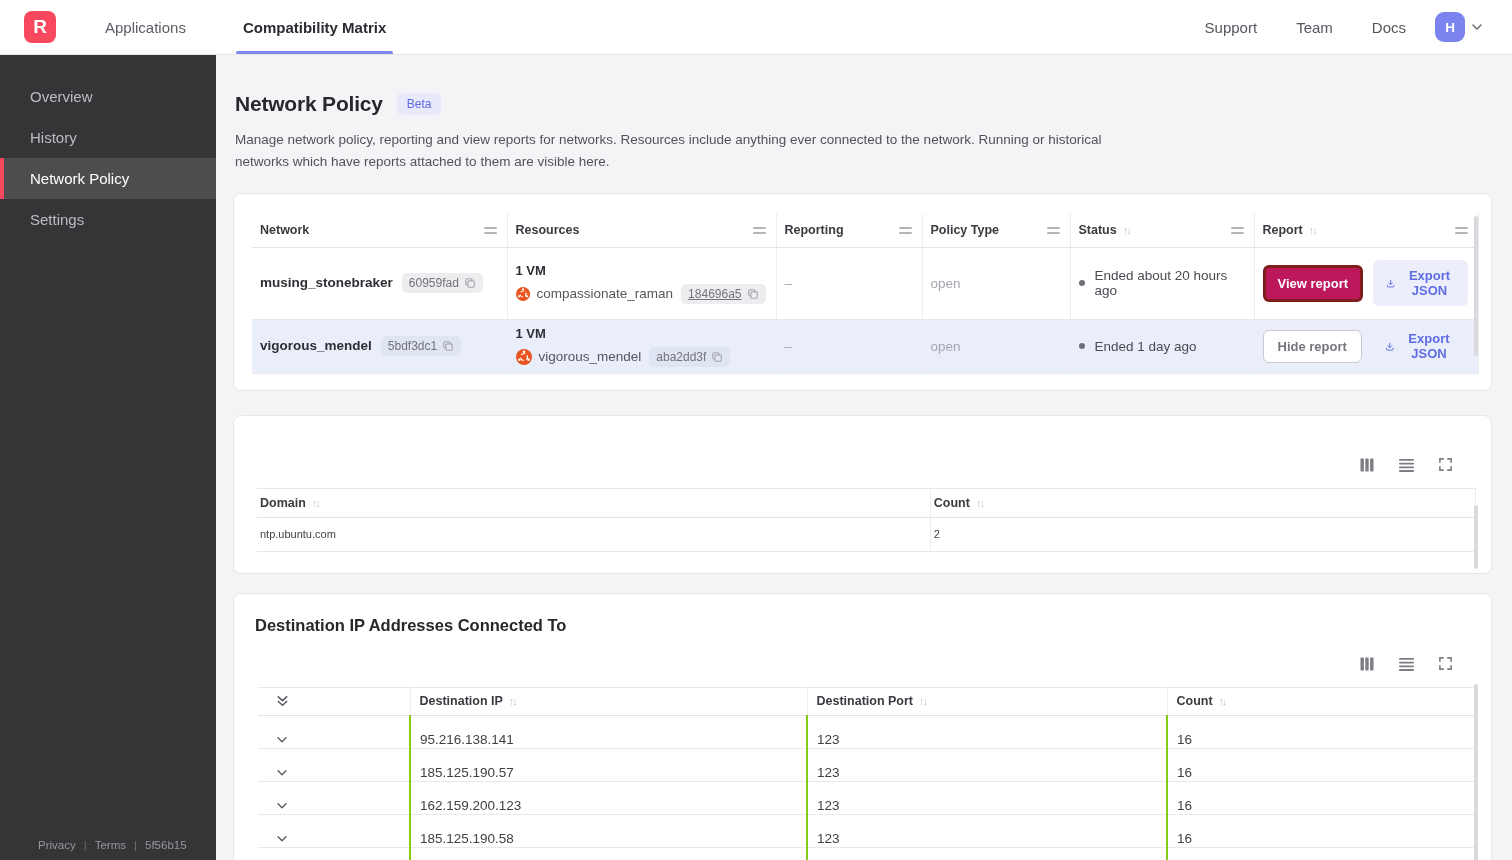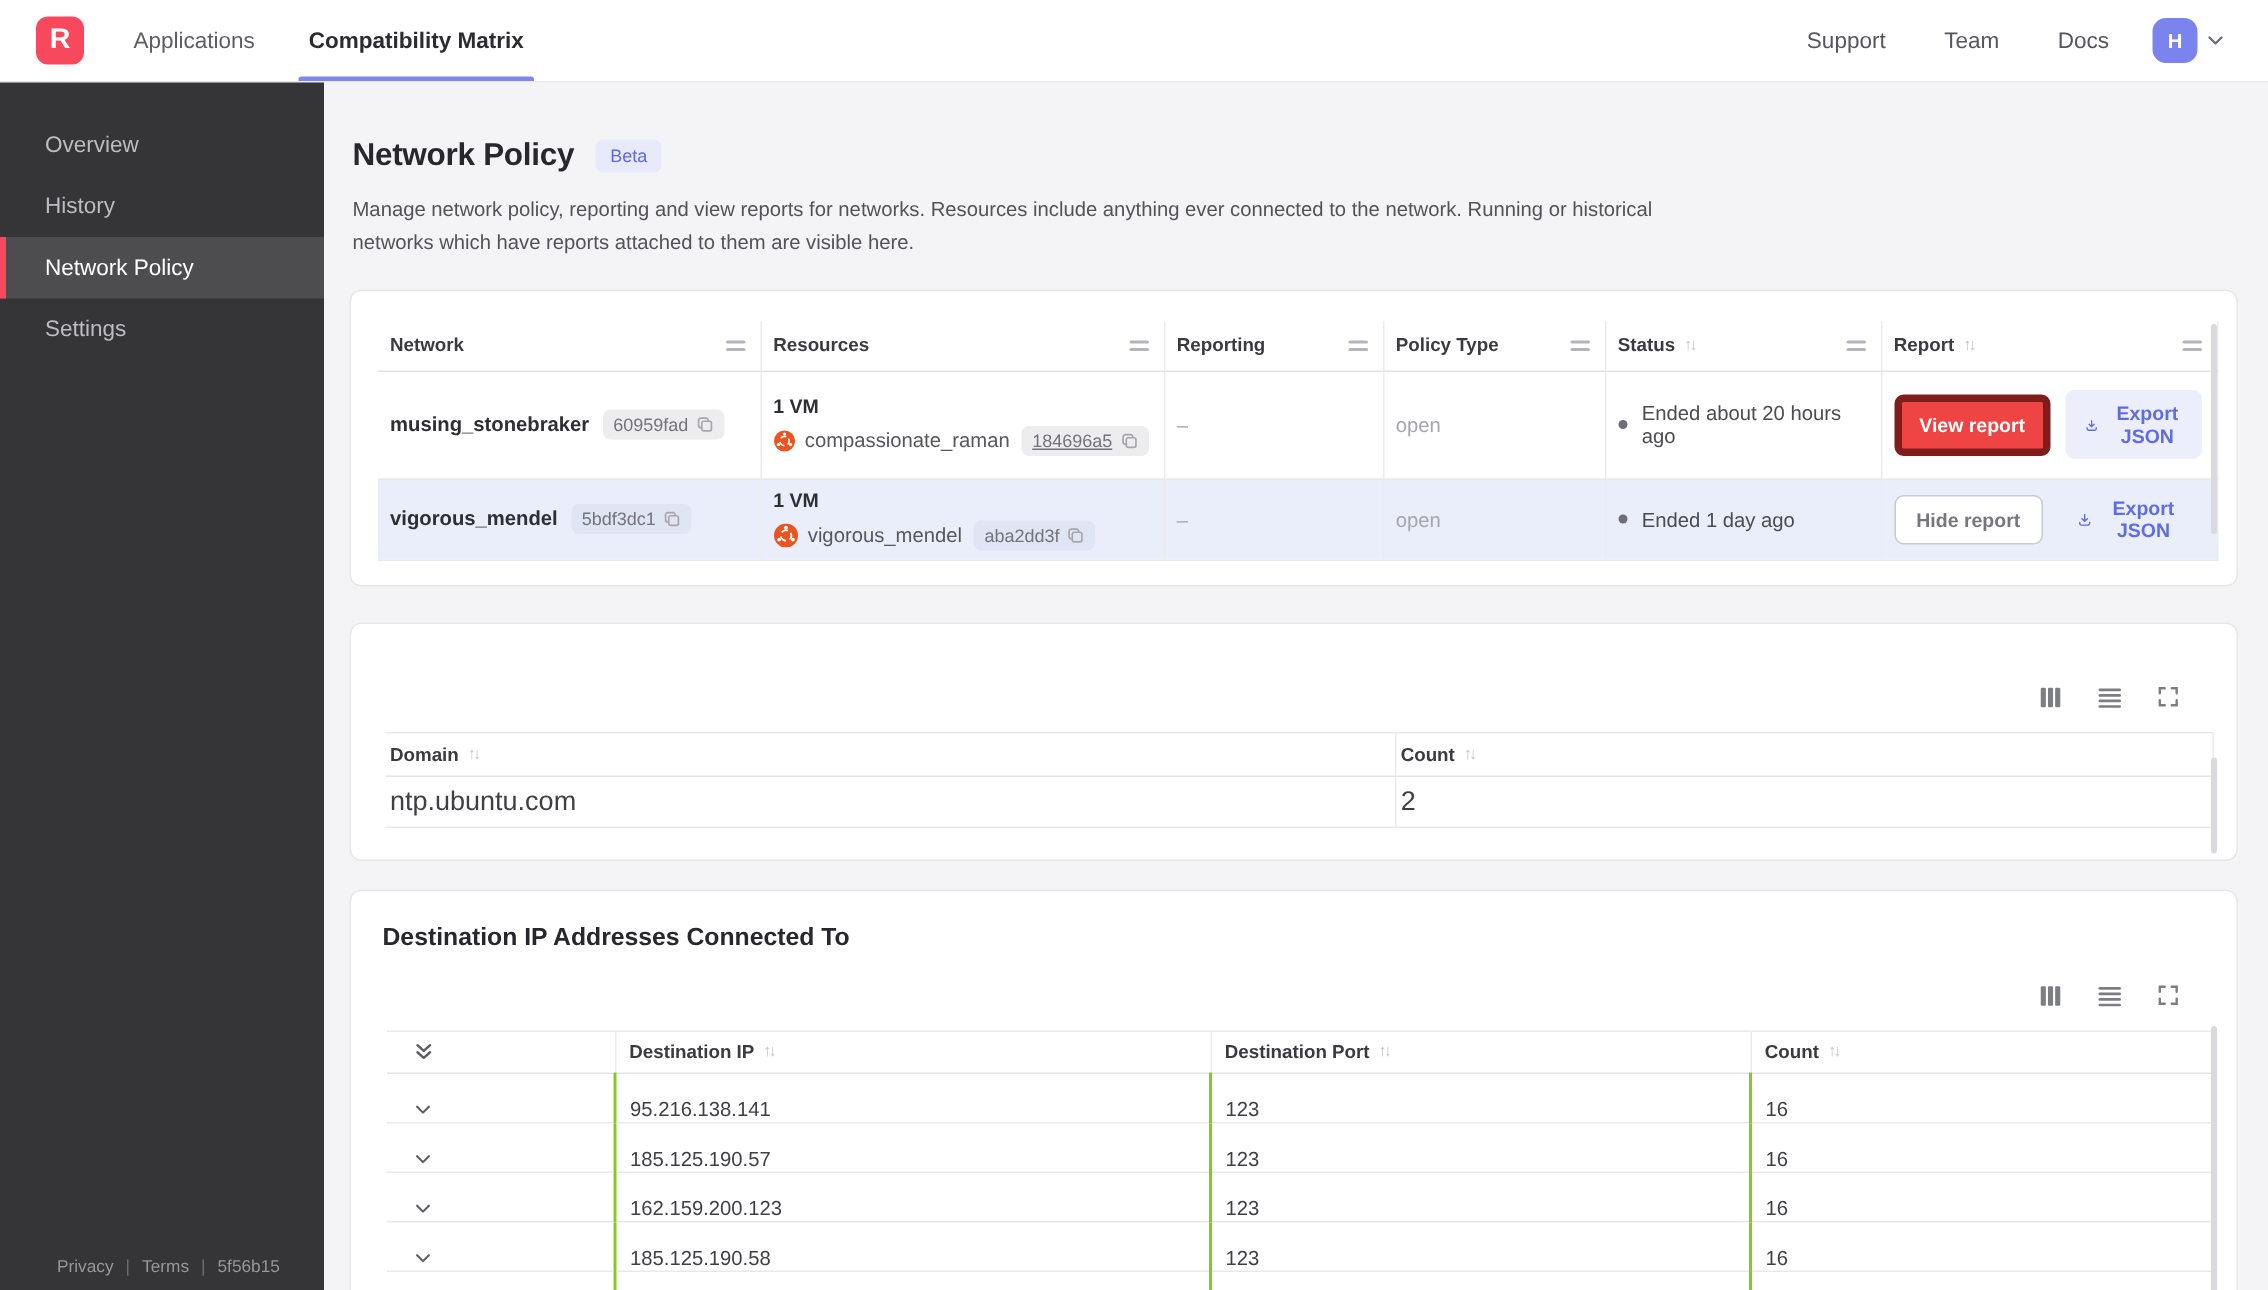--- a/index.html
+++ b/index.html
@@ -3,21 +3,21 @@
 <meta charset="utf-8">
 <style>
   * { margin:0; padding:0; box-sizing:border-box; }
   html,body { width:1512px; height:860px; overflow:hidden; }
   body { font-family:"Liberation Sans", sans-serif; background:#f4f4f6; color:#3f3f46; }
   .app { width:1512px; height:860px; display:flex; flex-direction:column; overflow:hidden; }
 
   
   .topbar { height:55px; background:#fff; border-bottom:1px solid #e7e7ea; display:flex; align-items:stretch; flex:0 0 55px; }
   .logo { width:32px; height:32px; margin:11px 0 0 24px; background:#f8485e; border-radius:8px; color:#fff; font-weight:bold; font-size:19px; display:flex; align-items:center; justify-content:center; }
-  .main-nav { display:flex; margin-left:32px; }
+  .main-nav { display:flex; margin-left:48px;gap:21px; }
   .nav-tab { display:flex; align-items:center; padding:0 1px; margin-right:34px; font-size:15px; color:#5d5d65; position:relative; cursor:pointer; }
   .nav-tab.active { color:#2b2b31; font-weight:bold; }
   .nav-tab.active::after { content:""; position:absolute; left:-6px; right:-6px; bottom:0; height:3px; background:#7e88ee; border-radius:2px 2px 0 0; }
   .topbar-right { margin-left:auto; display:flex; align-items:center; padding-right:27px; }
   .top-link { font-size:15px; color:#55555d; margin-left:39px; cursor:pointer; }
   .avatar { width:30px; height:30px; border-radius:9px; background:#7b83ee; color:#fff; font-size:13.5px; font-weight:bold; display:flex; align-items:center; justify-content:center; margin-left:29px; cursor:pointer; }
   .caret { margin-left:4px; cursor:pointer; display:flex; align-items:center; }
 
   
   .body-row { flex:1; display:flex; min-height:0; }
@@ -63,28 +63,28 @@
   .pill { display:inline-flex; align-items:center; gap:5px; background:#ededf0; color:#73737b; font-size:12px; padding:3px 7px; border-radius:5px; margin-left:9px; white-space:nowrap; }
   tr.selected .pill { background:#dfe5f3; }
   .res-count { font-weight:bold; color:#2e2e34; font-size:13px; }
   .res-line { display:flex; align-items:center; gap:7px; margin-top:6px; }
   .res-name { color:#56565e; }
   .muted { color:#a5a5ad; }
   .status-cell { display:flex; align-items:center; gap:10px; color:#4b4b52; }
   .dot { width:6px; height:6px; border-radius:50%; background:#6e6e76; flex:0 0 6px; }
   .report-cell { display:flex; align-items:center; gap:10px; }
   .btn { font-family:inherit; font-size:13px; font-weight:bold; border-radius:6px; padding:8px 12px; cursor:pointer; white-space:nowrap; }
-  .btn-primary { background:#ef4444; border:5px solid #7f1d1d; color:#fff; }
+  .btn-primary { background:#be185d; border:3px solid #7f1d1d; color:#fff; }
   .btn-outline { background:#fff; border:1px solid #c9c9cf; color:#76767e; font-weight:bold; padding:8px 14px; }
   .export-btn { display:inline-flex; align-items:center; gap:9px; background:#eceefb; color:#5f6ce2; font-size:13px; font-weight:bold; padding:8px 13px; border-radius:6px; cursor:pointer; border:none; font-family:inherit; }
   tr.selected .export-btn { background:transparent; }
 
   .sub-tbl { margin-left:23px; width:1219px; border-top:1px solid #e9e9ec; }
   .sub-tbl th { font-size:12.5px; font-weight:bold; color:#3a3a40; text-align:left; height:29px; border-bottom:1px solid #e3e3e7; border-right:1px solid #ececef; padding:0 12px 0 3px; }
-  .sub-tbl td { font-size:18px; color:#3f3f46; height:34px; border-bottom:1px solid #e9e9ec; border-right:1px solid #ececef; padding:0 12px 0 3px; }
+  .sub-tbl td { font-size:11px; color:#3f3f46; height:34px; border-bottom:1px solid #e9e9ec; border-right:1px solid #ececef; padding:0 12px 0 3px; }
 
   .dest-tbl { margin-left:24px; width:1218px; border-top:1px solid #e9e9ec; }
   .dest-tbl th { font-size:12.5px; font-weight:bold; color:#3a3a40; text-align:left; height:28px; border-bottom:1px solid #e3e3e7; border-right:1px solid #ececef; padding:0 12px 0 9px; }
   .dest-tbl td { font-size:13.5px; color:#3f3f46; height:33px; border-bottom:1px solid #e9e9ec; border-right:2px solid #84cc16; padding:16px 12px 0 9px; }
   .chev-btn { background:none; border:none; cursor:pointer; display:flex; align-items:center; padding:0 0 0 8px; }
   svg { display:block; }
 </style>
 </head>
 <body>
 

